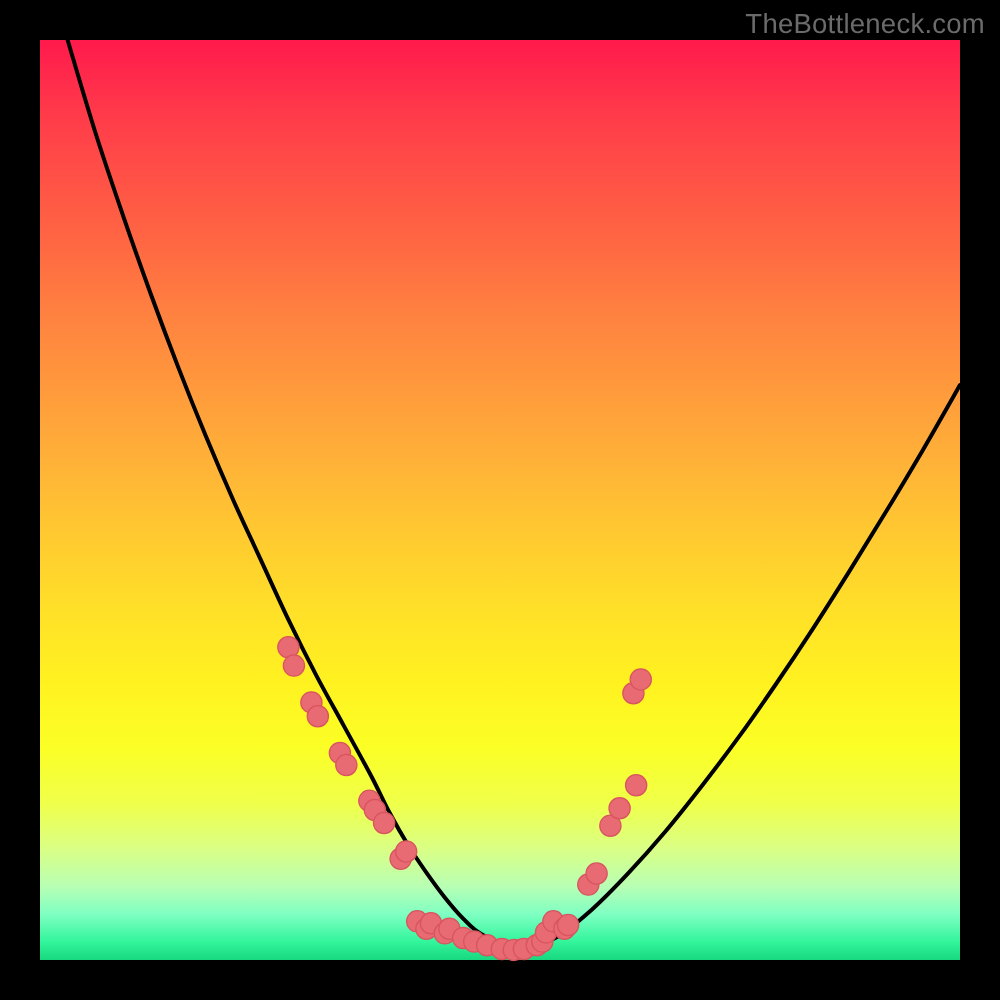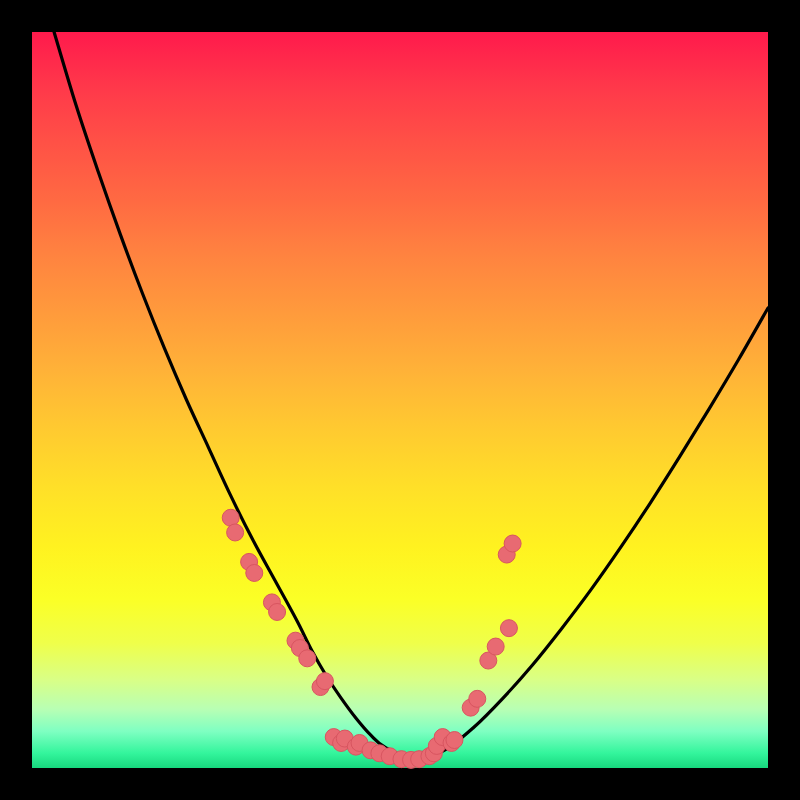--- a/index.html
+++ b/index.html
@@ -104,13 +104,14 @@
           <circle cx="445.28" cy="666.82" r="8.5" fill="#e86a72" stroke="#d85560" stroke-width="1"></circle>
           <circle cx="456.32" cy="628.54" r="8.5" fill="#e86a72" stroke="#d85560" stroke-width="1"></circle>
           <circle cx="463.68" cy="614.56" r="8.5" fill="#e86a72" stroke="#d85560" stroke-width="1"></circle>
           <circle cx="476.93" cy="596.16" r="8.5" fill="#e86a72" stroke="#d85560" stroke-width="1"></circle>
           <circle cx="474.72" cy="522.56" r="8.5" fill="#e86a72" stroke="#d85560" stroke-width="1"></circle>
           <circle cx="480.61" cy="511.52" r="8.5" fill="#e86a72" stroke="#d85560" stroke-width="1"></circle>
         </g>
     </svg>
   </div>
 
+  <div class="attribution">TheBottleneck.com</div>
 </div>
 
 </body></html>

